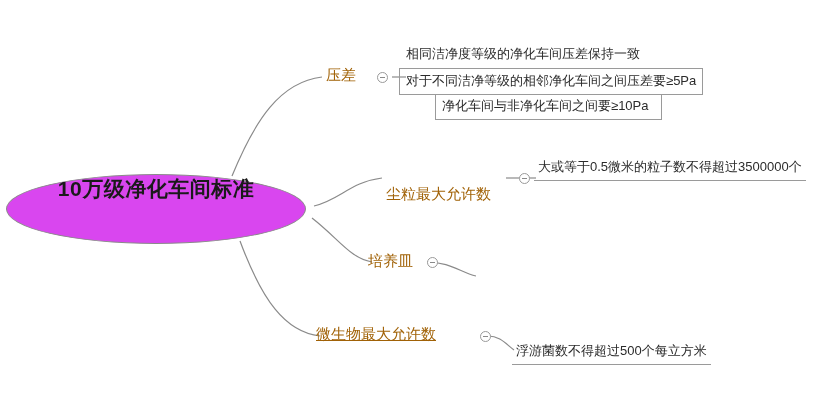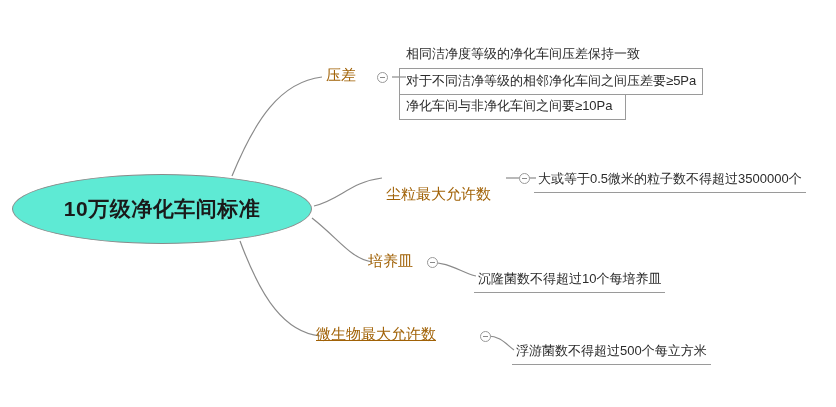--- a/index.html
+++ b/index.html
@@ -18,29 +18,29 @@
   #wires {
     position: absolute;
     left: 0;
     top: 0;
     width: 836px;
     height: 407px;
     pointer-events: none;
   }
   .root-node {
     position: absolute;
-    left: 12px;
+    left: 6px;
     top: 174px;
     width: 300px;
     height: 70px;
     border: 1px solid #8a8a8a;
     border-radius: 50% / 50%;
-    background: #5eead4;
+    background: #d946ef;
     display: flex;
-    align-items: center;
+    align-items: flex-start;
     justify-content: center;
     box-sizing: border-box;
   }
   .root-label {
     font-size: 21px;
     font-weight: bold;
     color: #1a1a1a;
     letter-spacing: 0.5px;
     white-space: nowrap;
   }
@@ -76,20 +76,21 @@
     padding: 2px 4px 4px 4px;
     box-sizing: border-box;
   }
   .leaf.underline {
     border-bottom: 1px solid #9a9a9a;
   }
   .leaf.boxed {
     border: 1px solid #9a9a9a;
     border-top: none;
     padding: 2px 12px 4px 6px;
+    margin-left: 36px;
   }
   .leaf.box-top {
     border: 1px solid #9a9a9a;
     padding: 3px 6px 4px 6px;
   }
 </style>
 </head>
 <body>
 
 <div id="canvas">
@@ -120,25 +121,24 @@
   <div class="branch-label" style="left:326px; top:66px;">压差</div>
   <div class="collapse-icon" style="left:377px; top:72px;"></div>
 
   <div class="leaf" style="left:402px; top:43px;">相同洁净度等级的净化车间压差保持一致</div>
   <div class="leaf box-top" style="left:399px; top:68px;">对于不同洁净等级的相邻净化车间之间压差要≥5Pa</div>
   <div class="leaf boxed" style="left:399px; top:95px;">净化车间与非净化车间之间要≥10Pa</div>
 
   <div class="branch-label" style="left:386px; top:185px;">尘粒最大允许数</div>
   <div class="collapse-icon" style="left:519px; top:173px;"></div>
 
-  <div class="leaf underline" style="left:534px; top:168px;">大或等于0.5微米的粒子数不得超过3500000个</div>
+  <div class="leaf underline" style="left:534px; top:156px;">大或等于0.5微米的粒子数不得超过3500000个</div>
 
   <div class="branch-label" style="left:368px; top:252px;text-align:right;">培养皿</div>
   <div class="collapse-icon" style="left:427px; top:257px;"></div>
 
-  <div class="leaf underline" style="left:474px; top:268px;">沉隆菌数不得超过10个每培养皿</div>
 
   <div class="branch-label" style="left:316px; top:325px;text-decoration:underline;">微生物最大允许数</div>
   <div class="collapse-icon" style="left:480px; top:331px;"></div>
 
   <div class="leaf underline" style="left:512px; top:340px;">浮游菌数不得超过500个每立方米</div>
 
 </div>
 
 </body></html>

